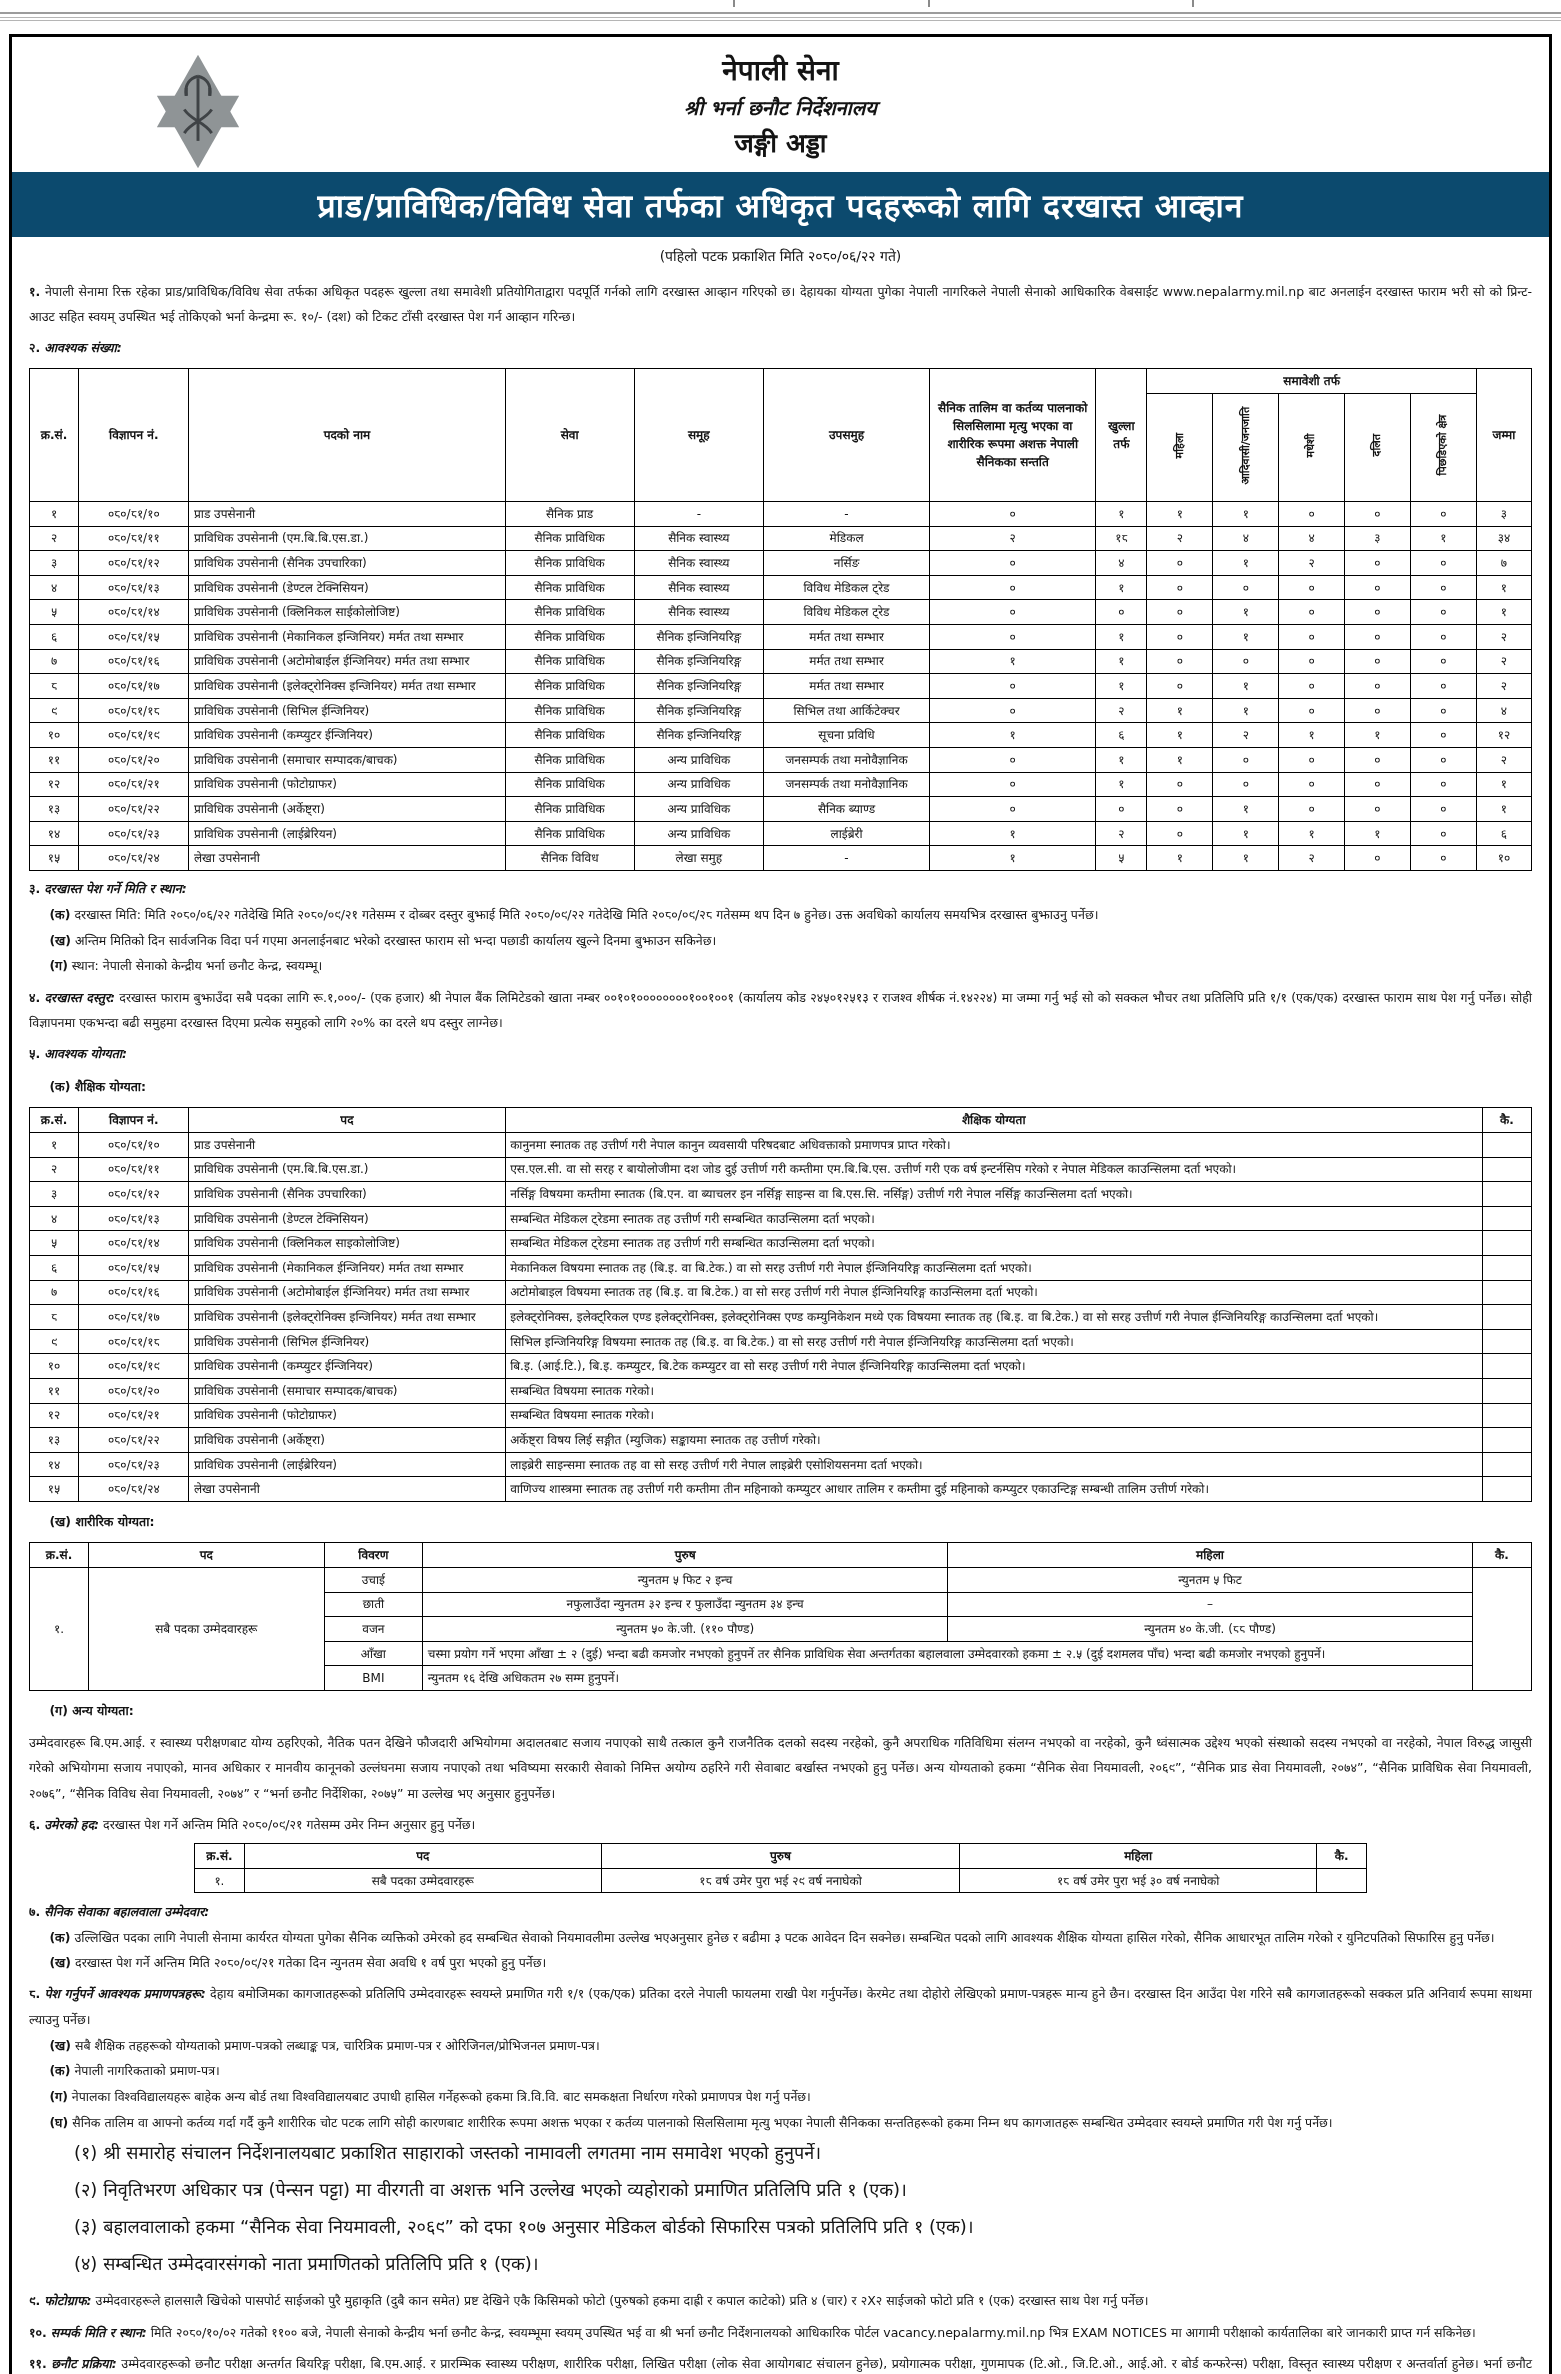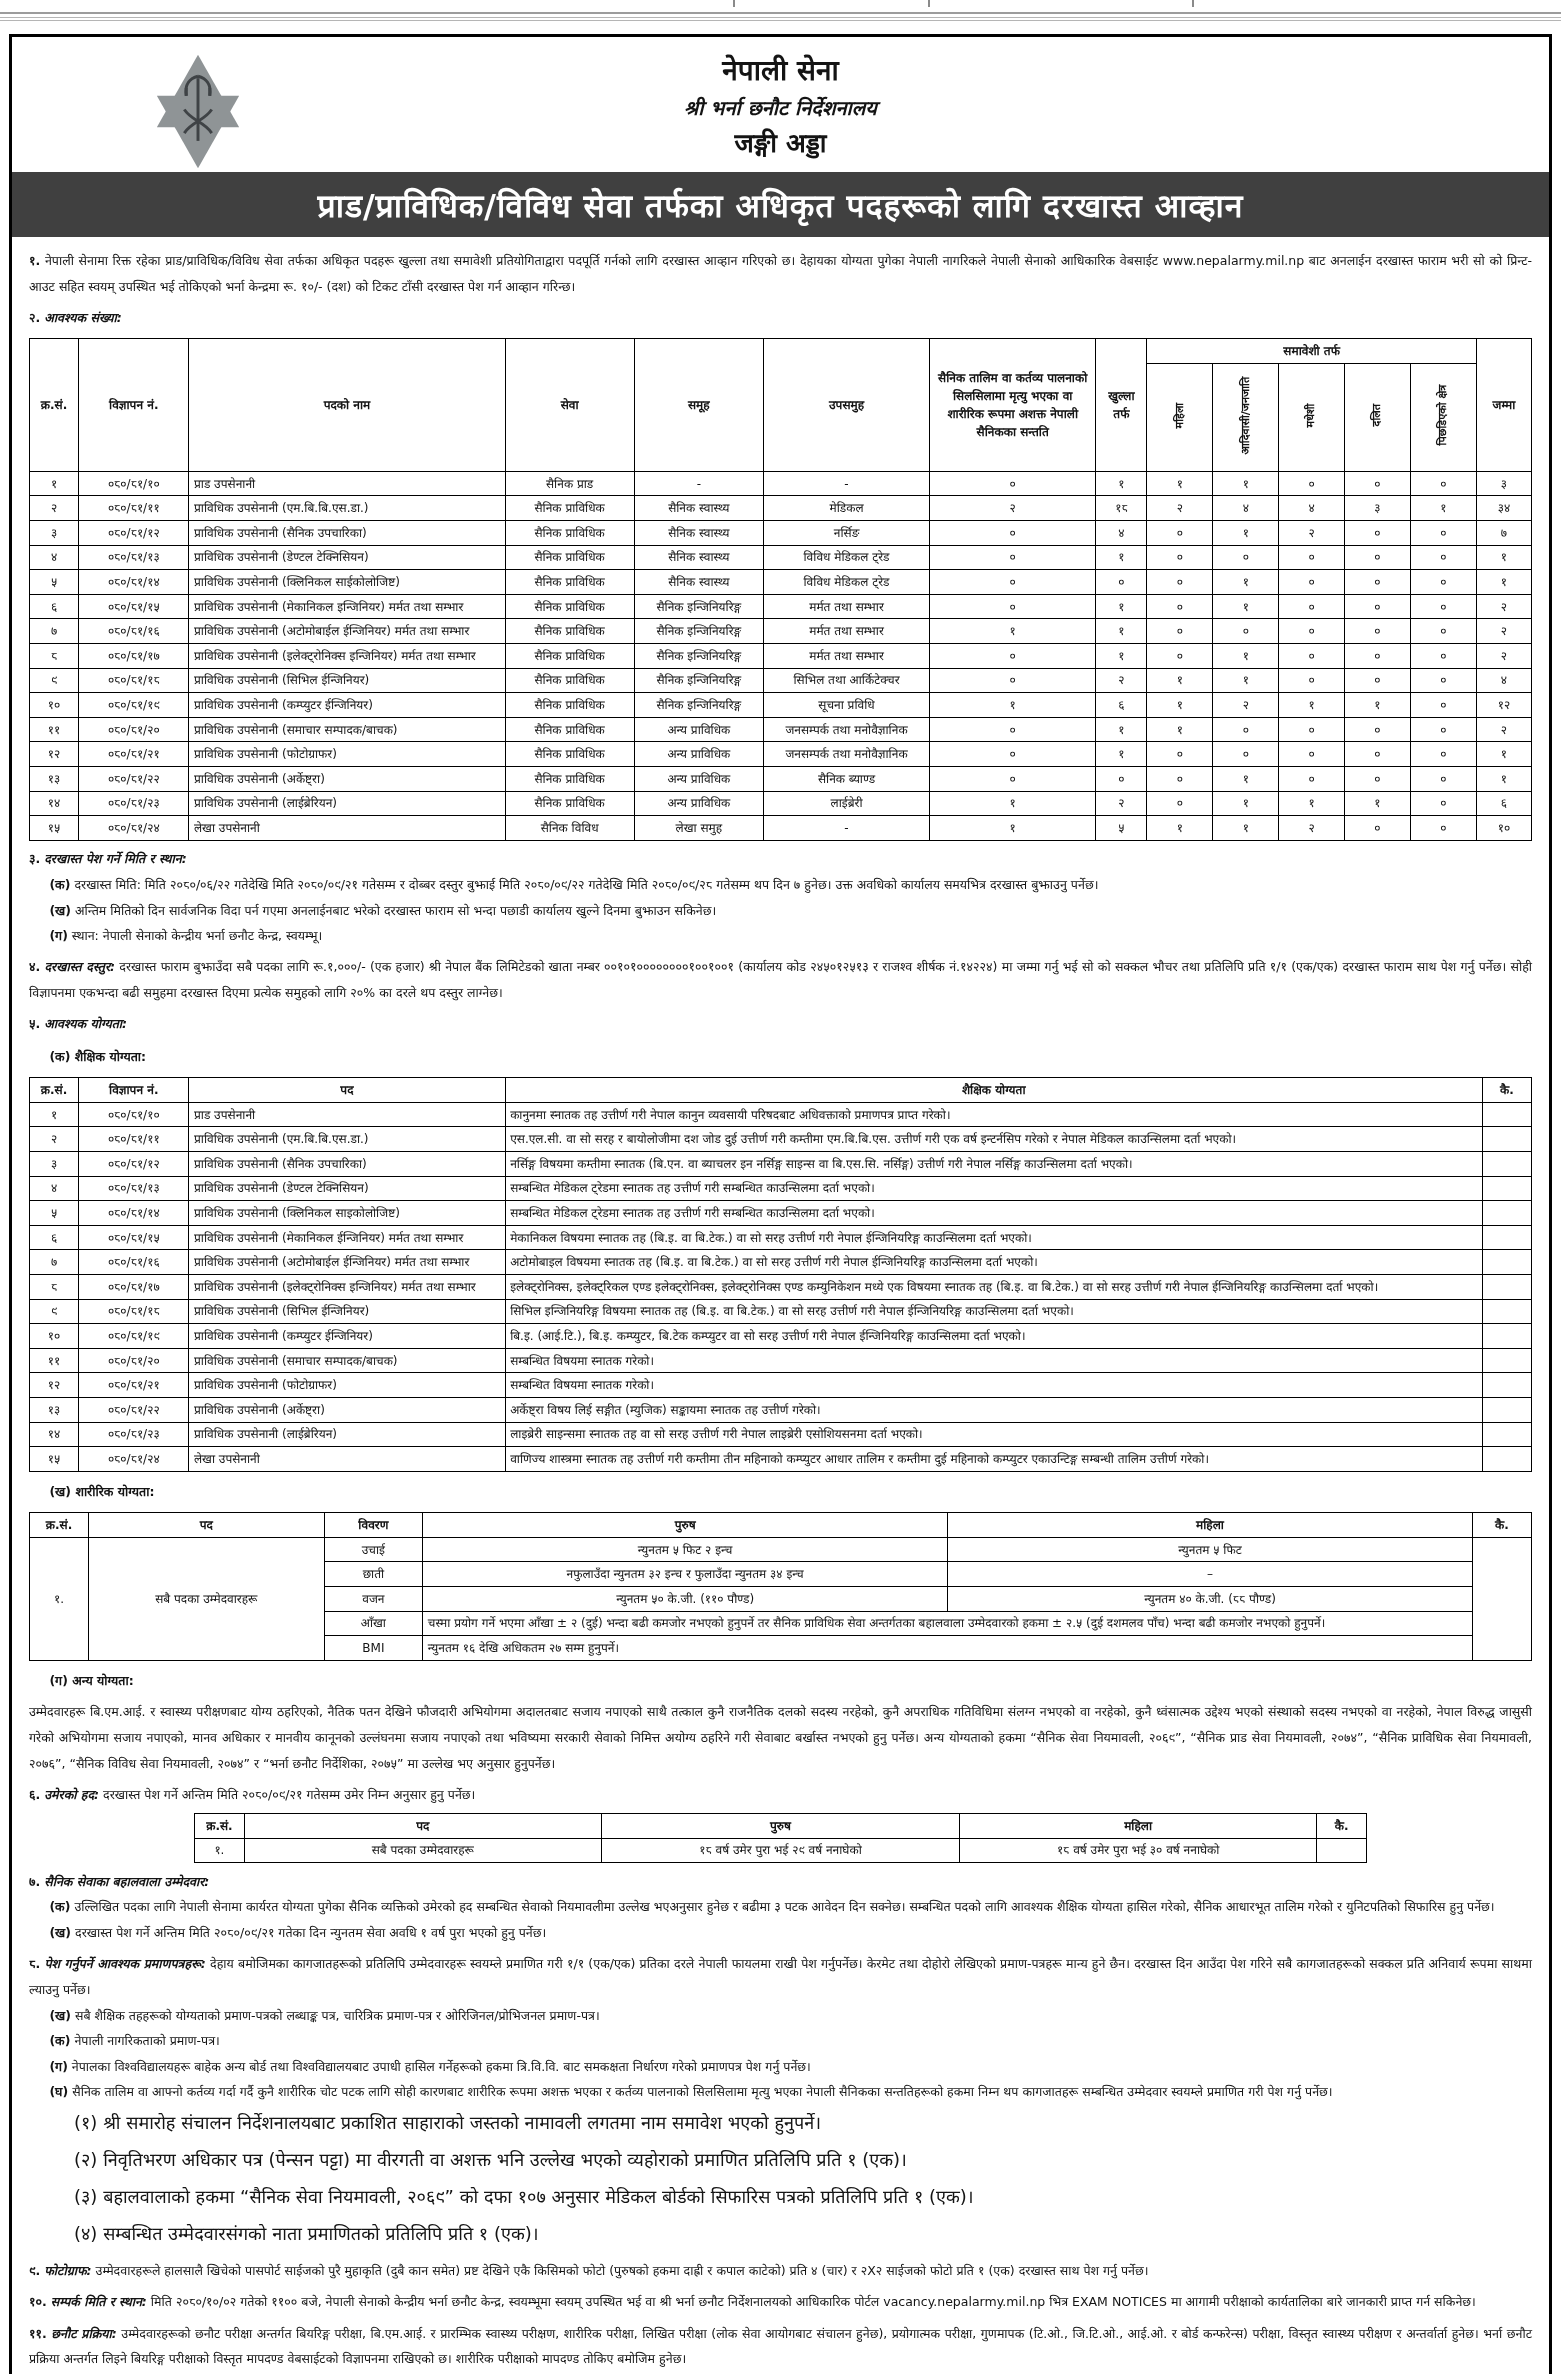--- a/index.html
+++ b/index.html
@@ -82,21 +82,22 @@
           <path d="M64,82 C56,70 44,70 36,58"></path>
         </g>
       </svg>
       <div class="hdr-lines">
         <div class="hdr-org">नेपाली सेना</div>
         <div class="hdr-dir">श्री भर्ना छनौट निर्देशनालय</div>
         <div class="hdr-hq">जङ्गी अड्डा</div>
       </div>
     </div>
 
-    <div class="banner" style="background-color: #404040;">प्राड/प्राविधिक/विविध सेवा तर्फका अधिकृत पदहरूको लागि दरखास्त आव्हान</div>
+    <div class="banner" style="background-color: #0c4a6e;">प्राड/प्राविधिक/विविध सेवा तर्फका अधिकृत पदहरूको लागि दरखास्त आव्हान</div>
+    <div class="published">(पहिलो पटक प्रकाशित मिति २०८०/०६/२२ गते)</div>
 
     <div class="content">
 
       <div class="sec">
         <span class="num">१.</span>
         <span>नेपाली सेनामा रिक्त रहेका प्राड/प्राविधिक/विविध सेवा तर्फका अधिकृत पदहरू खुल्ला तथा समावेशी प्रतियोगिताद्वारा पदपूर्ति गर्नको लागि दरखास्त आव्हान गरिएको छ। देहायका योग्यता पुगेका नेपाली नागरिकले नेपाली सेनाको आधिकारिक वेबसाईट www.nepalarmy.mil.np बाट अनलाईन दरखास्त फाराम भरी सो को प्रिन्ट-आउट सहित स्वयम् उपस्थित भई तोकिएको भर्ना केन्द्रमा रू. १०/- (दश) को टिकट टाँसी दरखास्त पेश गर्न आव्हान गरिन्छ।</span>
       </div>
 
       <div class="sec">
         <span class="num">२.</span>

